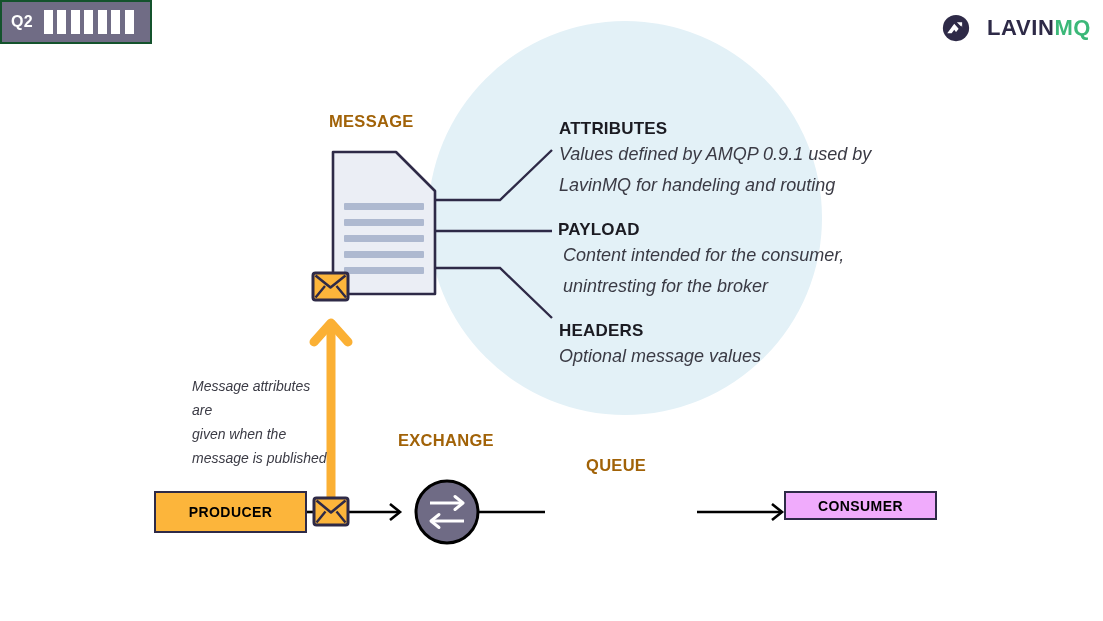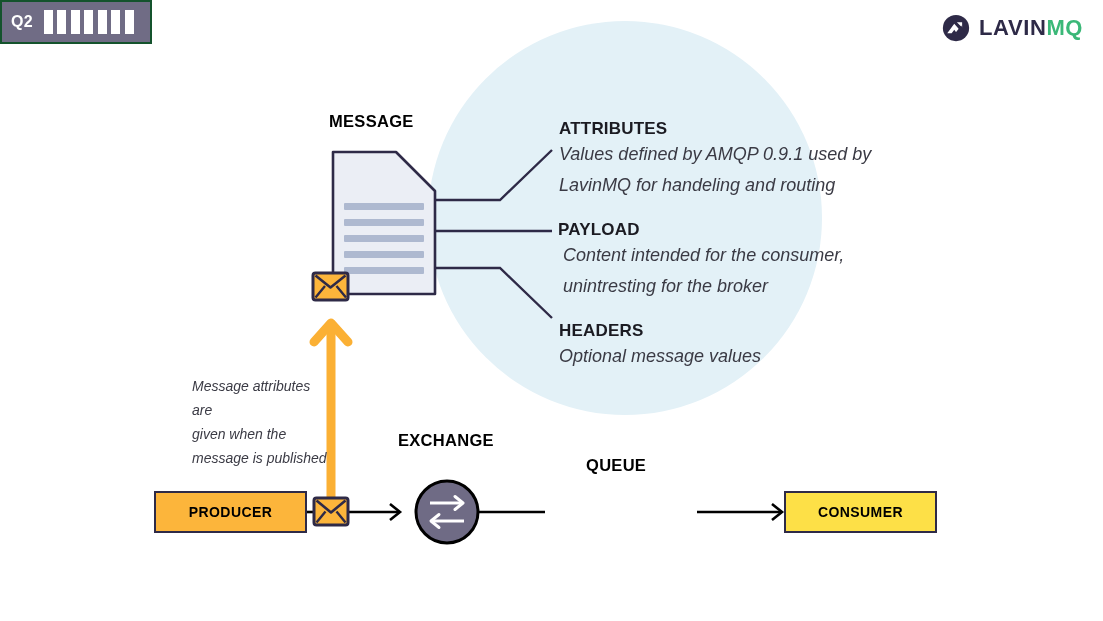--- a/index.html
+++ b/index.html
@@ -21,21 +21,21 @@
 
   
   #logo {
     position: absolute;
     left: 942px;
     top: 10px;
     width: 140px;
     height: 36px;
     display: flex;
     align-items: center;
-    gap: 9px;
+    gap: 17px;
   }
   #logo .logo-mark {
     width: 28px;
     height: 28px;
     flex: 0 0 28px;
   }
   #logo .logo-text {
     font-size: 22px;
     font-weight: bold;
     letter-spacing: 0.6px;
@@ -62,21 +62,21 @@
     left: 0; top: 0;
     width: 1103px;
     height: 621px;
   }
 
   
   .cap-label {
     position: absolute;
     font-size: 16.5px;
     font-weight: bold;
-    color: #000000;
+    color: #a16207;
     letter-spacing: 0.3px;
     white-space: nowrap;
   }
   #label-message { left: 329px; top: 112px; }
   #label-exchange { left: 398px; top: 431px; }
   #label-queue { left: 586px; top: 456px; }
 
   .detail-block { position: absolute; }
   .detail-title {
     font-size: 17px;
@@ -122,22 +122,22 @@
     letter-spacing: 0.4px;
     color: #000000;
   }
   #producer-box {
     left: 154px; top: 491px;
     width: 153px; height: 42px;
     background: #fcb53b;
   }
   #consumer-box {
     left: 784px; top: 491px;
-    width: 153px; height: 42px;
-    background: #fde047;
+    width: 153px; height: 29px;
+    background: #f0abfc;
   }
   #queue-box {
     left: 545px; top: 490px;
     width: 152px; height: 44px;
     background: #706c85;
     border: 2px solid #14532d;
     box-sizing: border-box;
     display: flex;
     align-items: center;
     padding-left: 9px;

